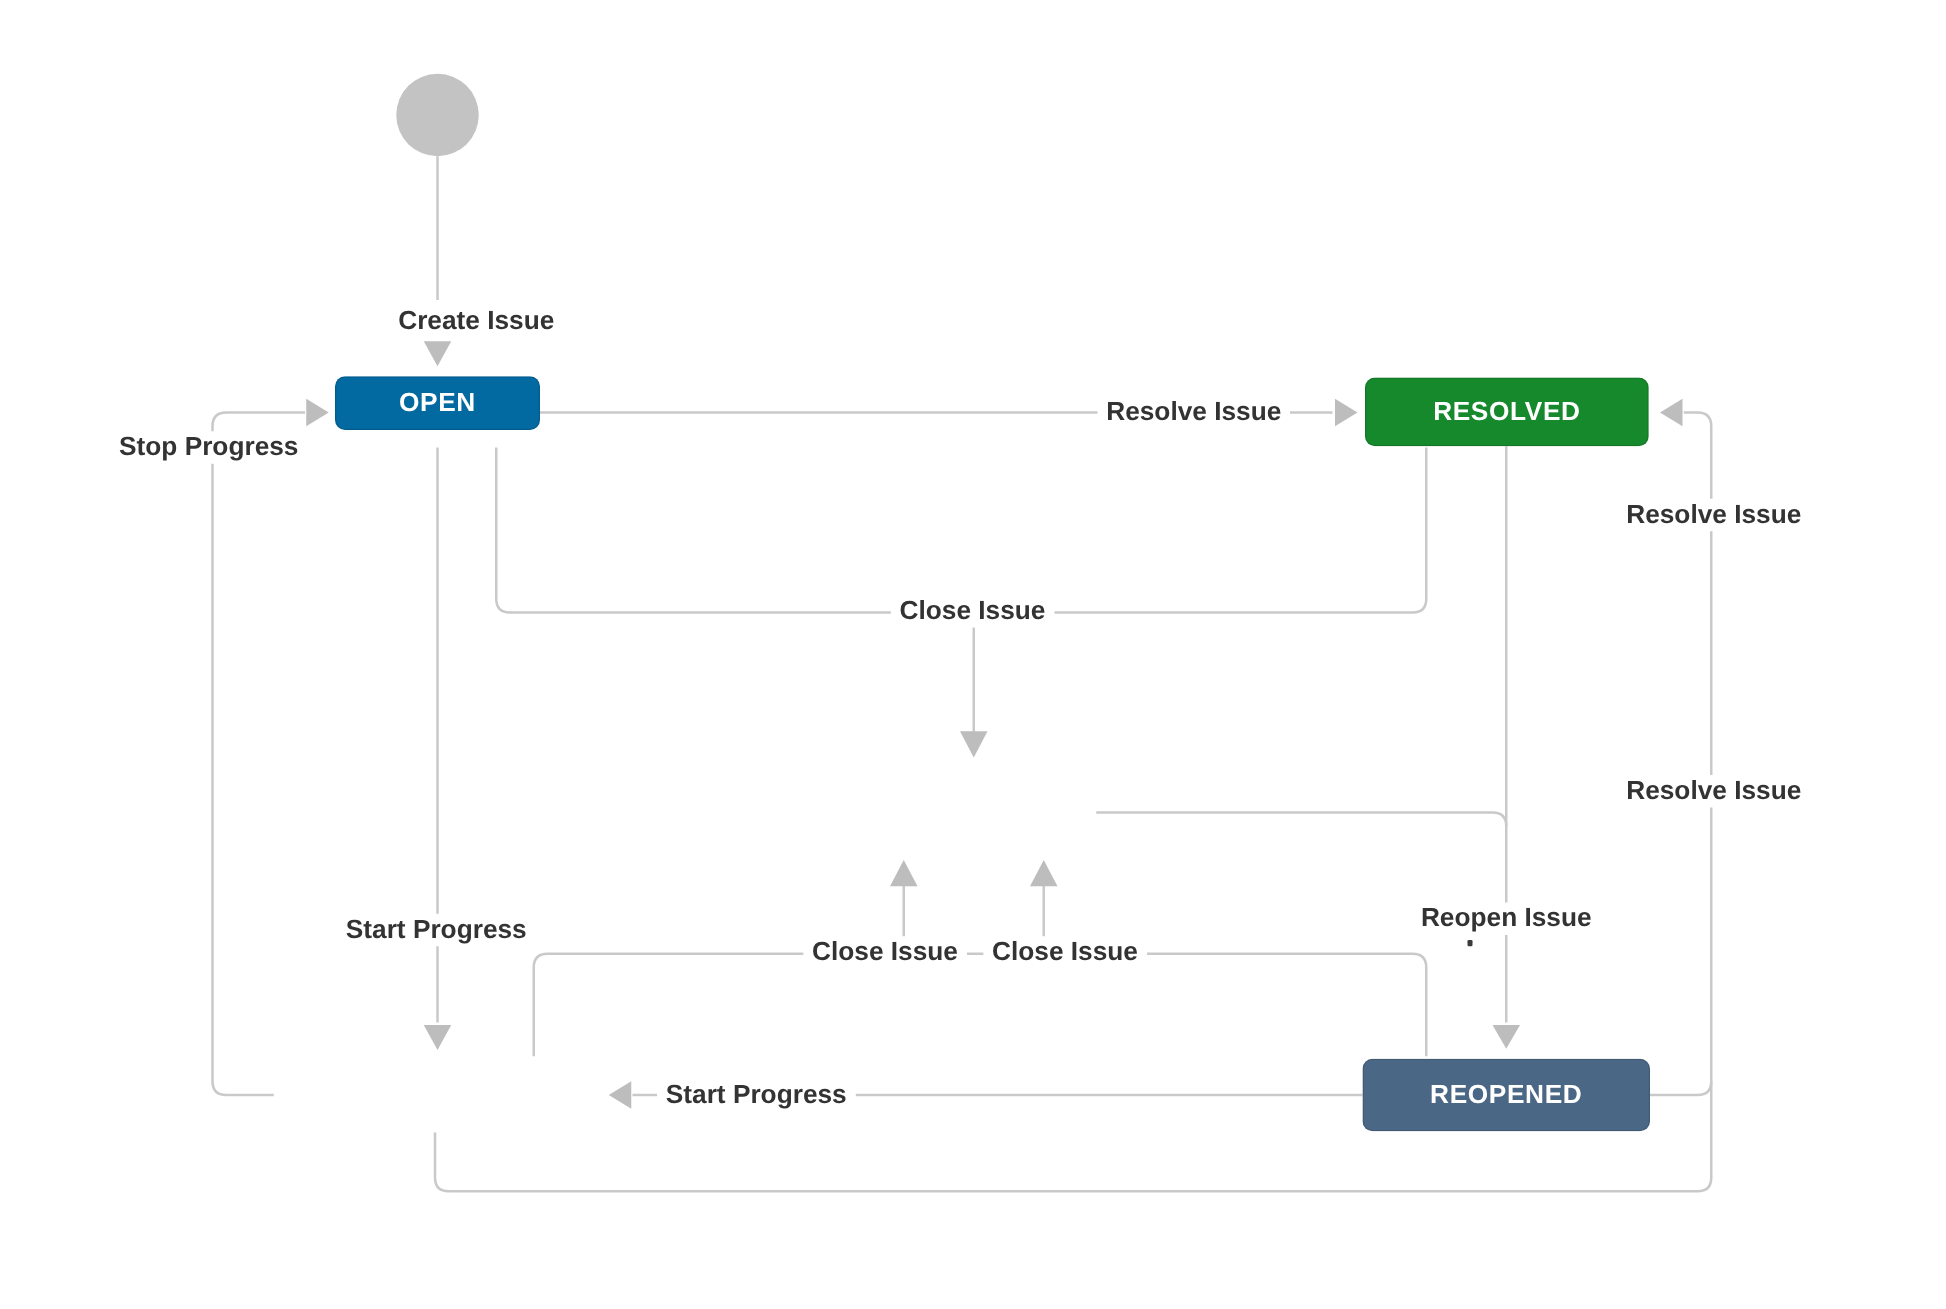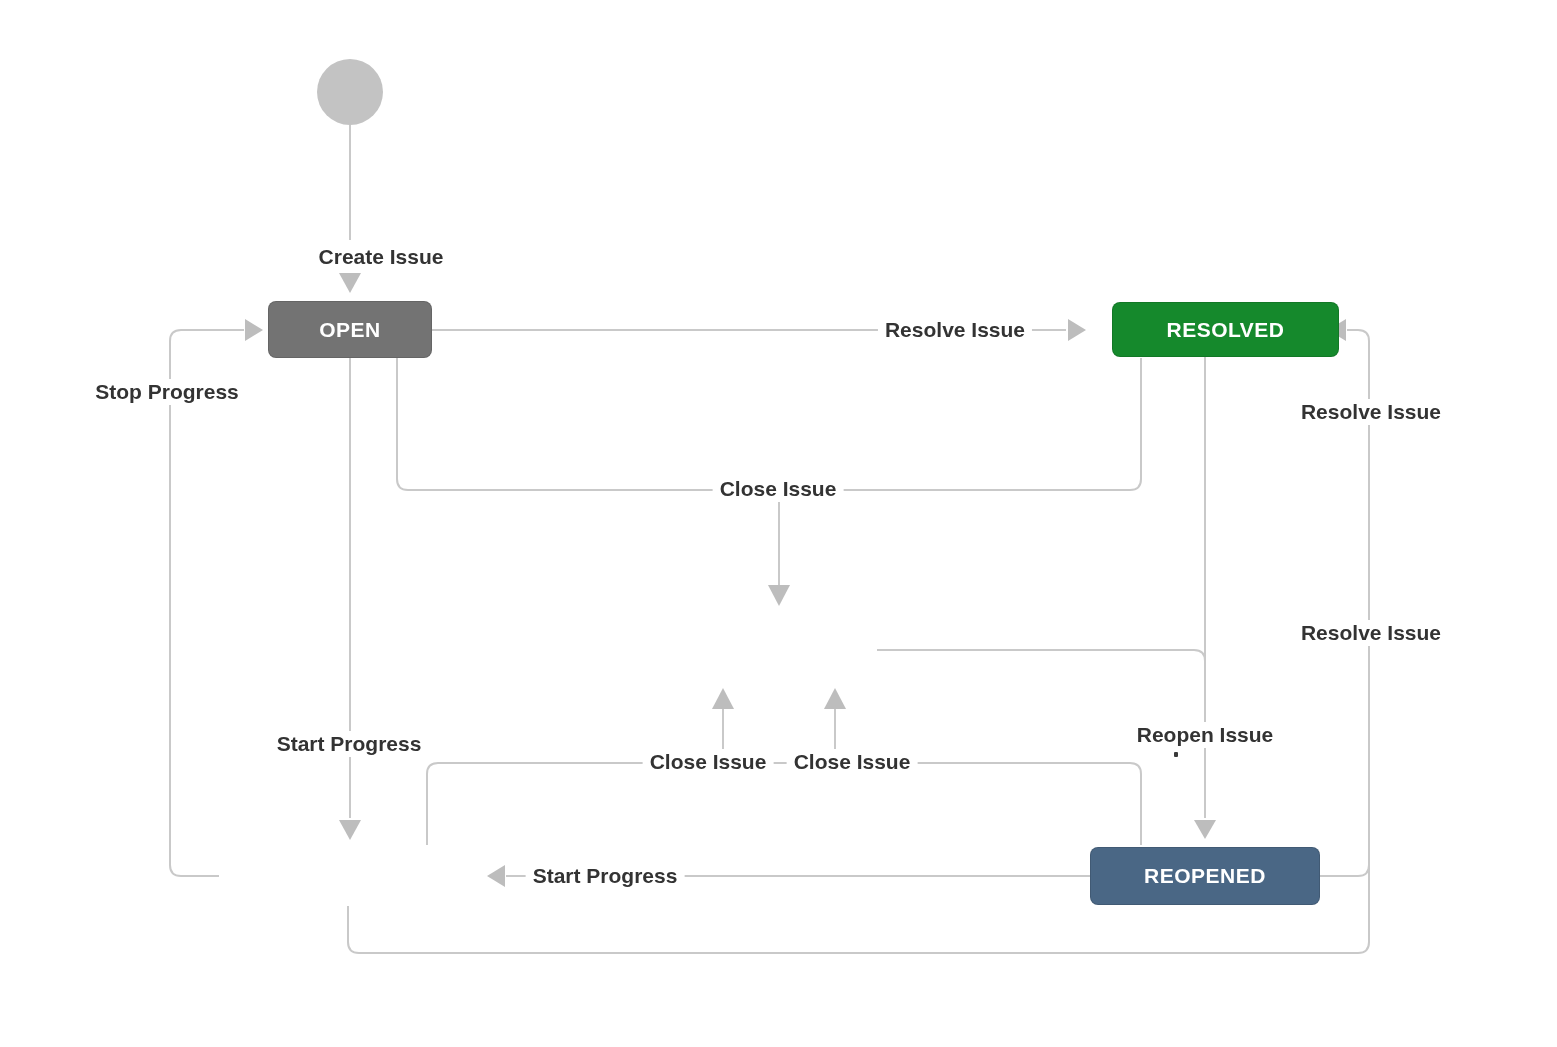--- a/index.html
+++ b/index.html
@@ -86,37 +86,37 @@
     <path d="M 1090 876 H 506"></path>
     <polygon points="505,865 505,887 487,876"></polygon>
 
     <path d="M 348 906 V 942 Q 348 953 359 953 H 1358 Q 1369 953 1369 942 V 341 Q 1369 330 1358 330 H 1347"></path>
     <path d="M 1320 876 H 1358 Q 1369 876 1369 865"></path>
     <polygon points="1346,319 1346,341 1328,330"></polygon>
   </svg>
 
   <div class="start-circle" style="left:317px;top:59px;"></div>
 
-  <div class="node" style="left: 268px; top: 301px; width: 164px; height: 57px; background: #737373; color: rgb(255, 255, 255);">
+  <div class="node" style="left: 268px; top: 301px; width: 164px; height: 43px; background: #0369a1; color: rgb(255, 255, 255);">
     <span>OPEN</span>
   </div>
 
-  <div class="node" style="left: 1092px; top: 302px; width: 227px; height: 55px; background: rgb(21, 137, 44); color: rgb(255, 255, 255); margin-left: 20px;">
+  <div class="node" style="left: 1092px; top: 302px; width: 227px; height: 55px; background: rgb(21, 137, 44); color: rgb(255, 255, 255);">
     <span>RESOLVED</span>
   </div>
 
 
 
   <div class="node" style="left: 1090px; top: 847px; width: 230px; height: 58px; background: rgb(74, 103, 133); color: rgb(255, 255, 255);">
     <span>REOPENED</span>
   </div>
 
   <div class="edge-label" style="left:350px;top:257px;margin-left:31px;">Create Issue</div>
 
-  <div class="edge-label" style="left:167px;top:392px;">Stop Progress</div>
+  <div class="edge-label" style="left:167px;top:358px;">Stop Progress</div>
 
   <div class="edge-label" style="left:955px;top:330px;">Resolve Issue</div>
 
   <div class="edge-label" style="left:1371px;top:412px;">Resolve Issue</div>
 
   <div class="edge-label" style="left:1371px;top:633px;">Resolve Issue</div>
 
   <div class="edge-label" style="left:778px;top:489px;">Close Issue</div>
 
   <div class="edge-label" style="left:708px;top:762px;">Close Issue</div>

